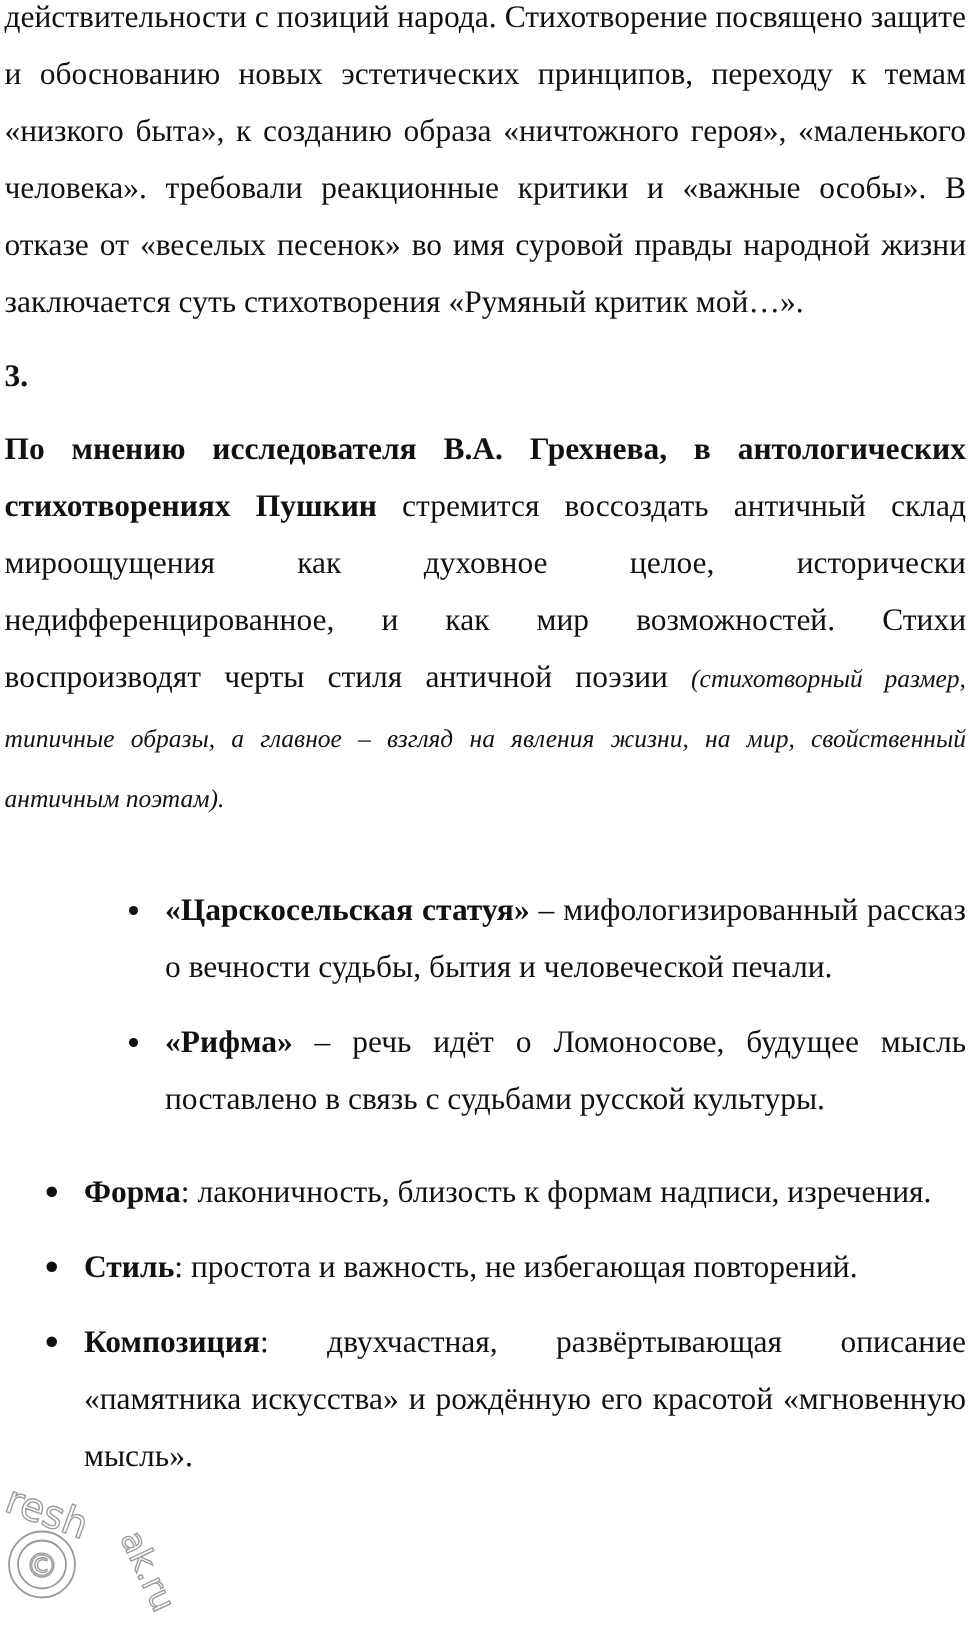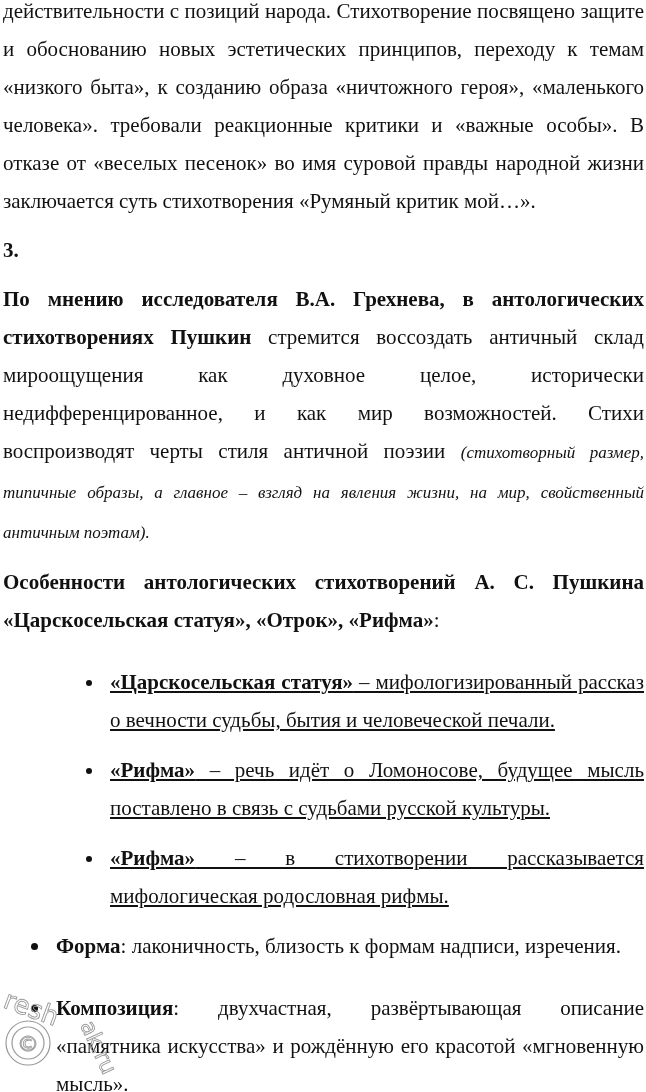--- a/index.html
+++ b/index.html
@@ -12,21 +12,21 @@
   p { margin: 0; line-height: 38px; text-align: justify; }
   .gap { height: 11px; }
   b { font-weight: bold; }
   i.small { font-style: italic; font-size: 17px; }
   ul { list-style: none; margin: 0; padding: 0; }
   li.outer { position: relative; padding-left: 53px; line-height: 38px; text-align: justify; }
   li.outer::before {
     content: ""; position: absolute; left: 28px; top: 16px;
     width: 7px; height: 7px; border-radius: 50%; background: #111;
   }
-  li.inner { position: relative; padding-left: 107px; line-height: 38px; text-align: justify; text-decoration: underline; }
+  li.inner { position: relative; padding-left: 107px; line-height: 38px; text-align: justify; }
   li.inner::before {
     content: ""; position: absolute; left: 83px; top: 17px;
     width: 6px; height: 6px; border-radius: 50%; background: #111;
   }
   .li-gap { height: 12px; }
   .watermark {
     position: absolute; left: 0; top: 985px; width: 170px; height: 110px;
     pointer-events: none;
   }
 </style>
@@ -37,41 +37,40 @@
 
   <p>действительности с позиций народа. Стихотворение посвящено защите и обоснованию новых эстетических принципов, переходу к темам «низкого быта», к созданию образа «ничтожного героя», «маленького человека». требовали реакционные критики и «важные особы». В отказе от «веселых песенок» во имя суровой правды народной жизни заключается суть стихотворения «Румяный критик мой…».</p>
   <div class="gap"></div>
 
   <p><b>3.</b></p>
   <div class="gap"></div>
 
   <p><b>По мнению исследователя В.А. Грехнева, в антологических стихотворениях Пушкин</b><span> стремится воссоздать античный склад мироощущения как духовное целое, исторически недифференцированное, и как мир возможностей. Стихи воспроизводят черты стиля античной поэзии </span><i class="small">(стихотворный размер, типичные образы, а главное – взгляд на явления жизни, на мир, свойственный античным поэтам).</i></p>
   <div class="gap"></div>
 
-  <p><b>Особенности антологических стихотворений А. С. Пушкина «Царскосельская статуя», «Отрок», «Рифма»</b><span>:</span></p>
   <div class="li-gap"></div>
 
   <ul>
     <div class="li-gap"></div>
     <li class="inner">
       <b>«Царскосельская статуя»</b><span> – мифологизированный рассказ о вечности судьбы, бытия и человеческой печали.</span>
     </li>
     <div class="li-gap"></div>
     <li class="inner">
       <b>«Рифма»</b><span> – речь идёт о Ломоносове, будущее мысль поставлено в связь с судьбами русской культуры.</span>
     </li>
     <div class="li-gap"></div>
-    <li class="inner">
-      <b>«Рифма»</b><span> – в стихотворении рассказывается мифологическая родословная рифмы.</span>
-    </li>
     <div class="li-gap"></div>
     <li class="outer">
       <b>Форма</b><span>: лаконичность, близость к формам надписи, изречения.</span>
     </li>
     <div class="li-gap"></div>
+    <li class="outer">
+      <b>Стиль</b><span>: простота и важность, не избегающая повторений.</span>
+    </li>
     <div class="li-gap"></div>
     <li class="outer">
       <b>Композиция</b><span>: двухчастная, развёртывающая описание «памятника искусства» и рождённую его красотой «мгновенную мысль».</span>
     </li>
   </ul>
 </div>
 
 <div class="watermark">
   <svg width="170" height="110" viewBox="0 0 170 110">
     <g fill="none" stroke="#9a9a9a" stroke-width="1.2">

